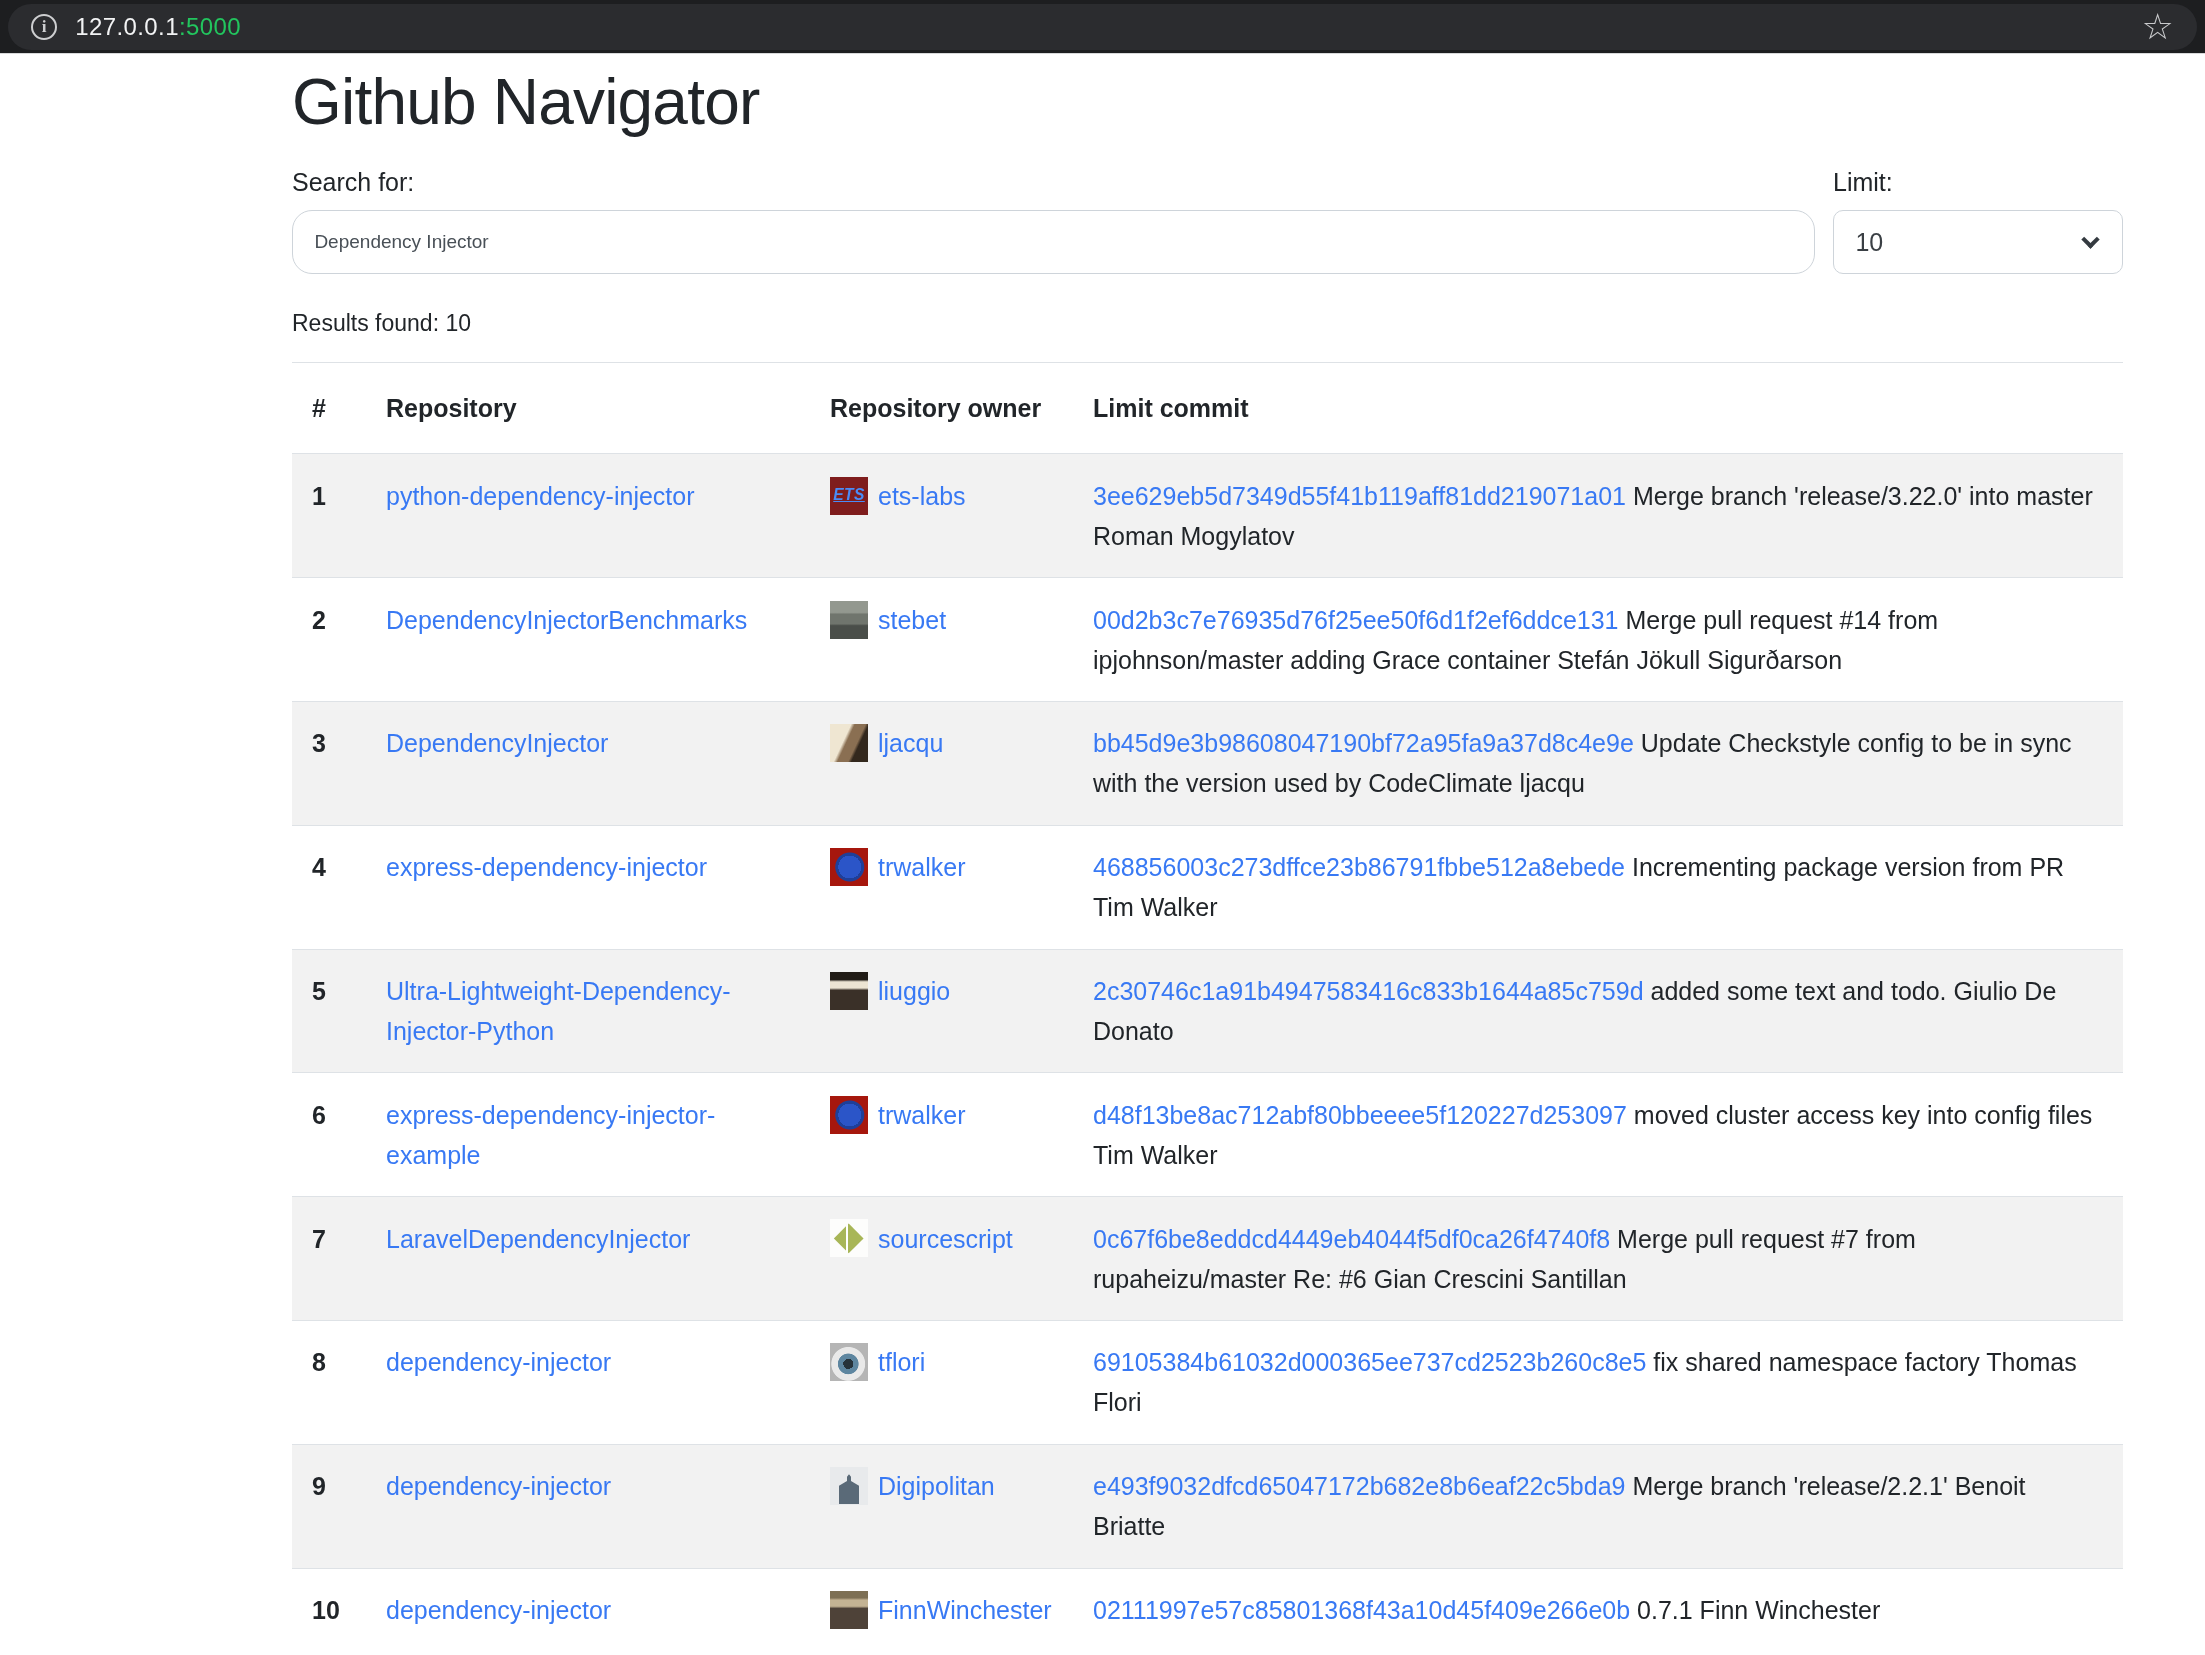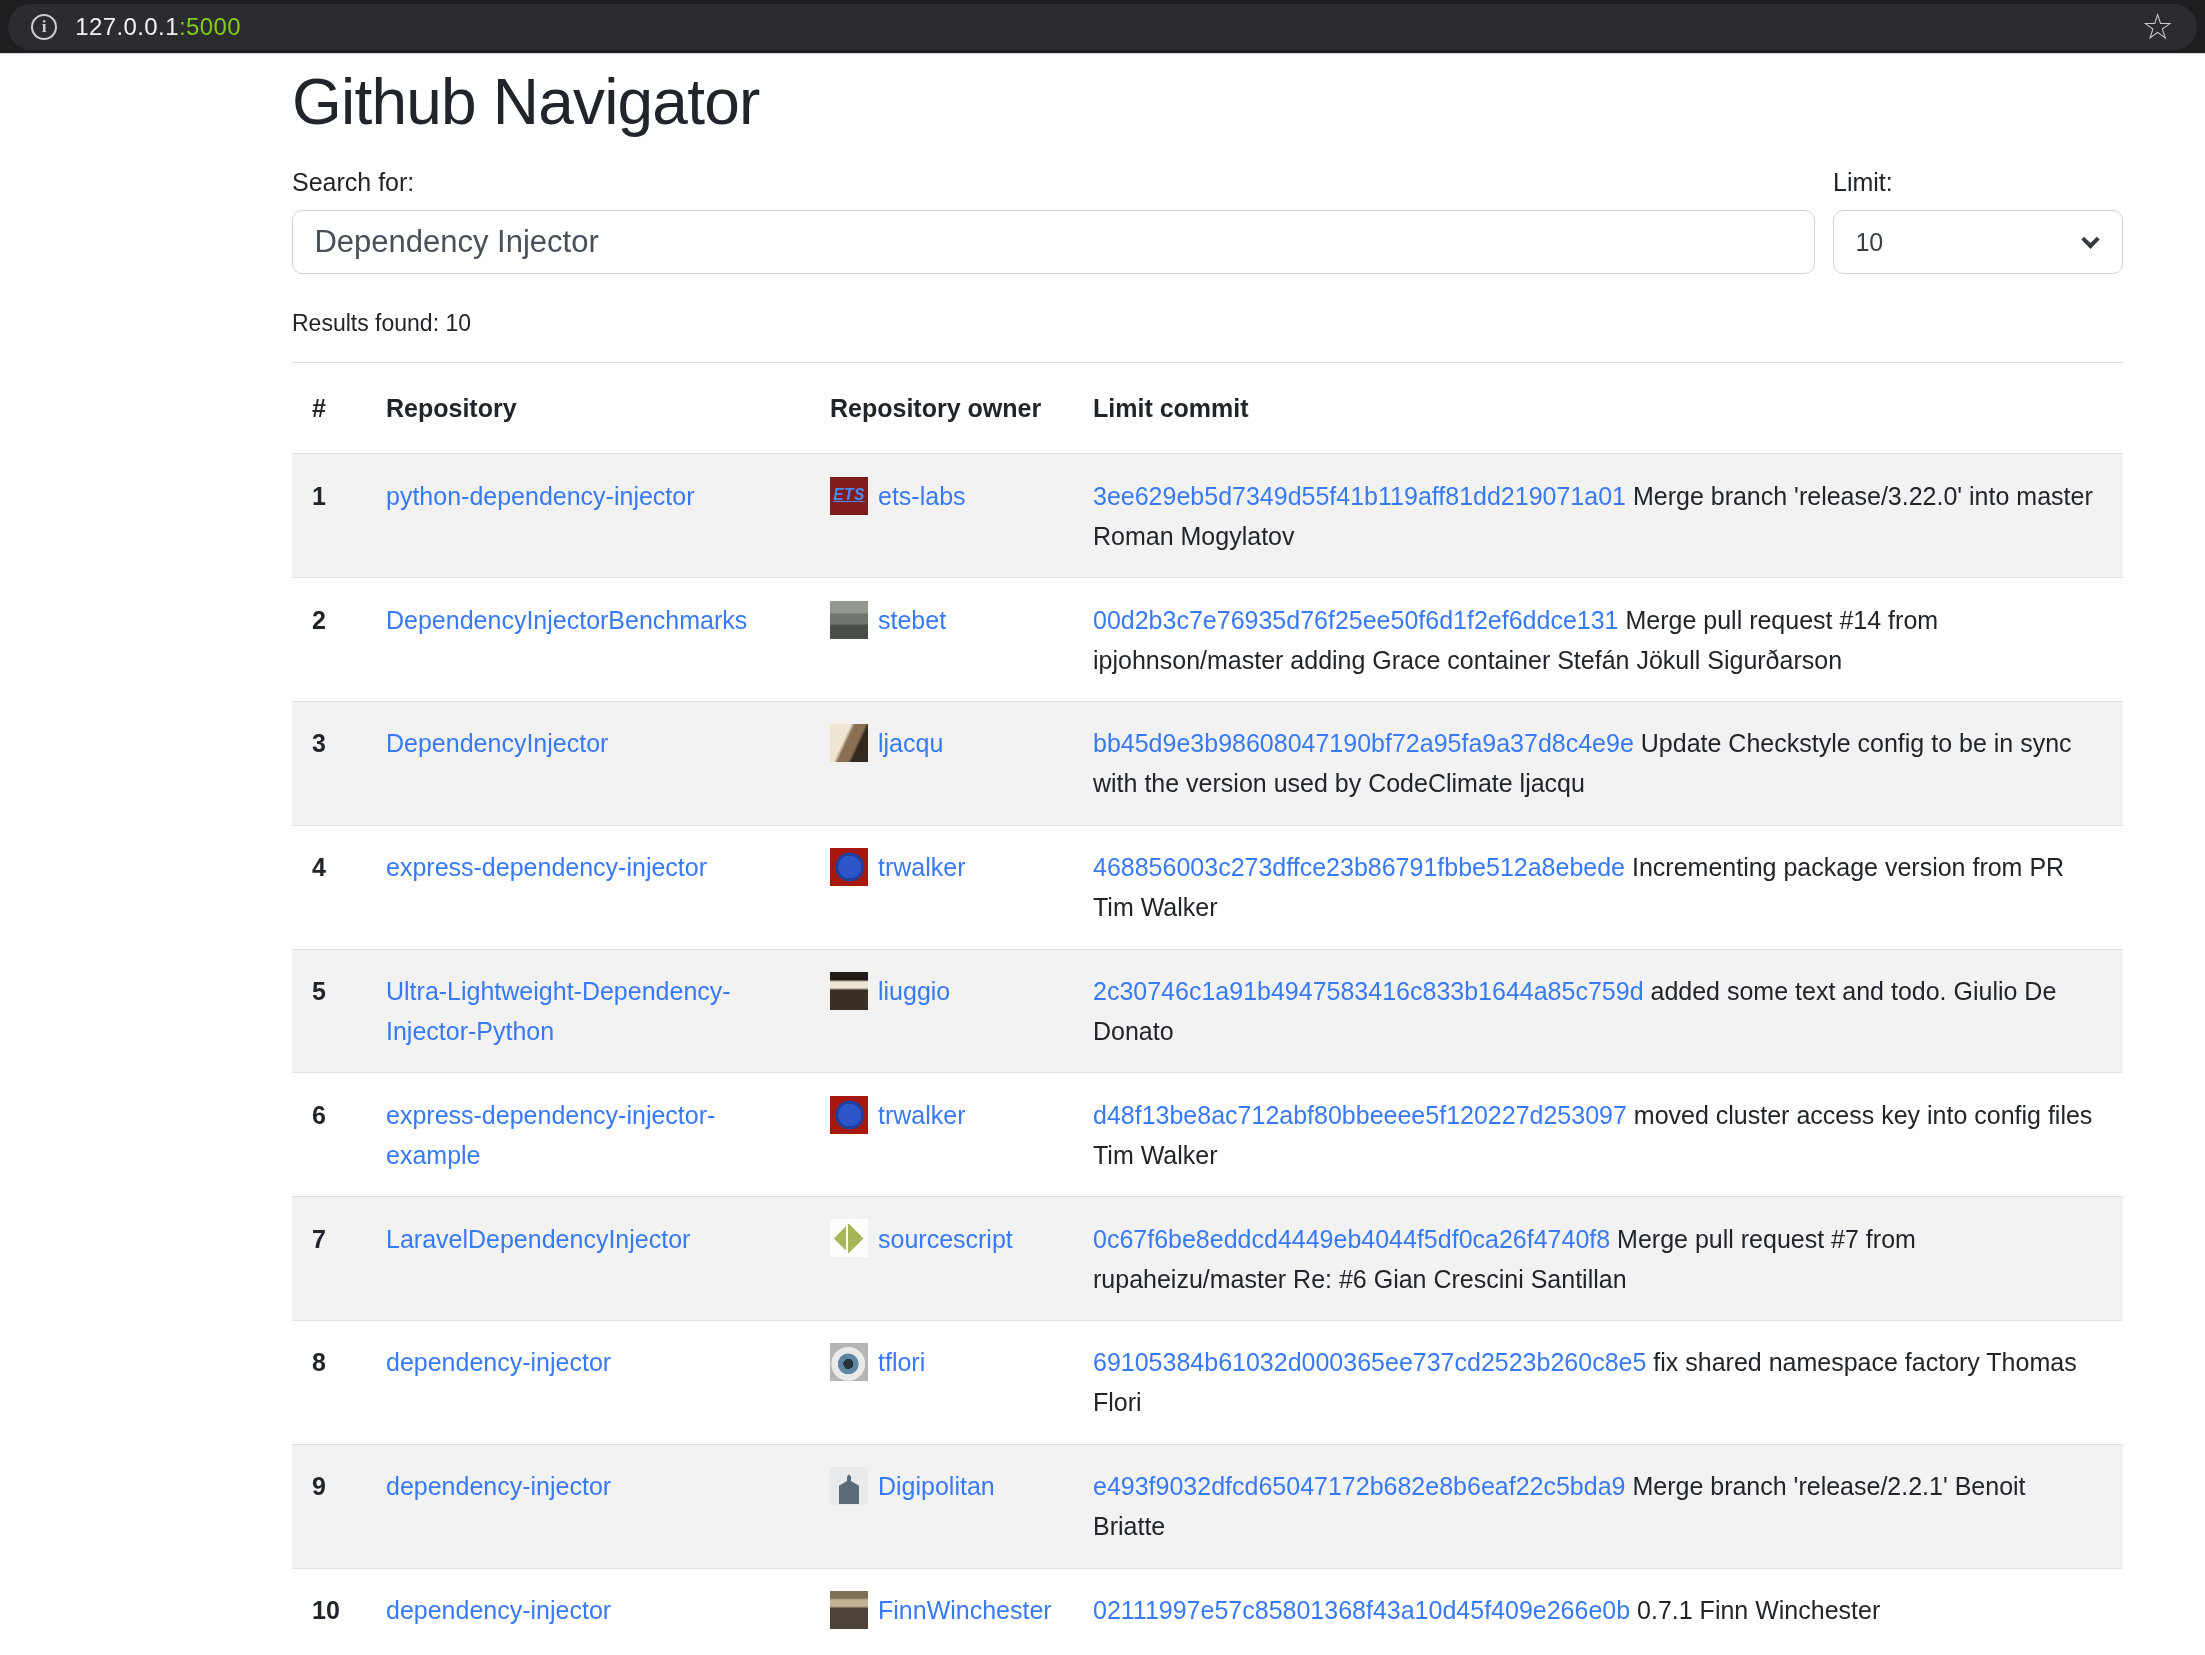--- a/index.html
+++ b/index.html
@@ -14,31 +14,31 @@
   
   .topbar{width:100%;height:54px;background:var(--topbar-bg);display:flex;align-items:center;
     padding:0 8.2px;border-bottom:1.6px solid #d8d9da;}
   .urlbar{flex:1;height:46px;background:var(--urlbar-bg);border-radius:25px;display:flex;
     align-items:center;padding:0 23px;}
   .info-icon{width:26px;height:26px;border:2.5px solid #cdced0;border-radius:50%;display:inline-flex;
     align-items:center;justify-content:center;color:#cdced0;font-size:17.3px;font-weight:700;
     font-family:"Liberation Serif",serif;margin-right:18px;flex:0 0 auto;}
   .info-icon::before{content:"i";}
   .url{font-size:24px;color:#f2f3f4;letter-spacing:0.4px;white-space:nowrap;}
-  .url .port{color:#84cc16;}
+  .url .port{color:#22c55e;}
   .star-icon{margin-left:auto;color:#c9cacc;font-size:36px;line-height:1;flex:0 0 auto;}
   .star-icon::before{content:"☆";}
   
   .page{width:1831px;margin-left:292px;padding-top:8.2px;}
   h1{font-size:64px;font-weight:400;margin:3.3px 0 0 0;letter-spacing:-0.8px;}
   .form-row{display:flex;gap:18px;margin-top:29px;}
   .search-group{flex:1;}
   .limit-group{width:290px;flex:0 0 auto;}
   .form-row label{display:block;font-size:25px;margin-bottom:13px;}
-  .text-input{width:100%;height:64px;border:1.6px solid #ced4da;border-radius:10px;font-size:31px;
+  .text-input{width:100%;height:64px;border:1.6px solid #ced4da;border-radius:20px;font-size:19px;
     color:#495057;padding:0 21.4px;font-family:inherit;background:#fff;outline:none;}
   .select-wrap{position:relative;width:100%;height:64px;border:1.6px solid #ced4da;border-radius:10px;
     background:#fff;display:flex;align-items:center;padding:0 21.4px;cursor:default;}
   .select-value{font-size:25px;color:#3a3f44;}
   .chevron{position:absolute;right:25px;top:21.4px;width:13px;height:13px;
     border-right:4.1px solid #343a40;border-bottom:4.1px solid #343a40;transform:rotate(45deg);}
   .results{font-size:23px;margin:36px 0 0 0;}
   
   table{width:100%;border-collapse:collapse;margin-top:25px;table-layout:fixed;}
   col.c1{width:74px;}col.c2{width:444px;}col.c3{width:263px;}

